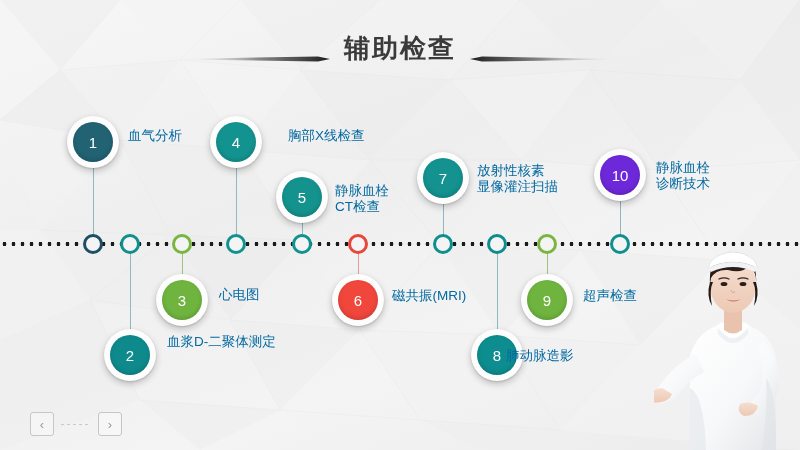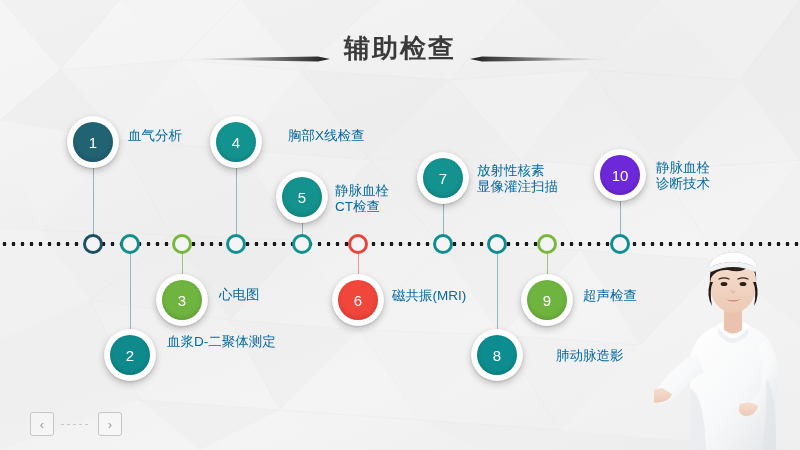--- a/index.html
+++ b/index.html
@@ -222,21 +222,21 @@
   <div class="label" style="left:392px;top:288px;text-align:center;">磁共振(MRI)</div>
 
   <div class="node" style="left:547px;top:300px;">
     <span class="disc" style="background:#6fb43f;">9</span>
   </div>
   <div class="label" style="left:583px;top:288px;">超声检查</div>
 
   <div class="node" style="left:497px;top:355px;">
     <span class="disc" style="background:#0d8d8f;">8</span>
   </div>
-  <div class="label" style="left:556px;top:348px;">肺动脉造影</div>
+  <div class="label" style="left:506px;top:348px;">肺动脉造影</div>
 
   <svg class="nurse" viewBox="0 0 146 212">
     <defs>
       <linearGradient id="coat" x1="0" y1="0" x2="1" y2="1">
         <stop offset="0" stop-color="#ffffff"></stop>
         <stop offset="0.55" stop-color="#f7f8f9"></stop>
         <stop offset="1" stop-color="#e3e6e9"></stop>
       </linearGradient>
       <linearGradient id="skin" x1="0" y1="0" x2="0" y2="1">
         <stop offset="0" stop-color="#f6ded0"></stop>

